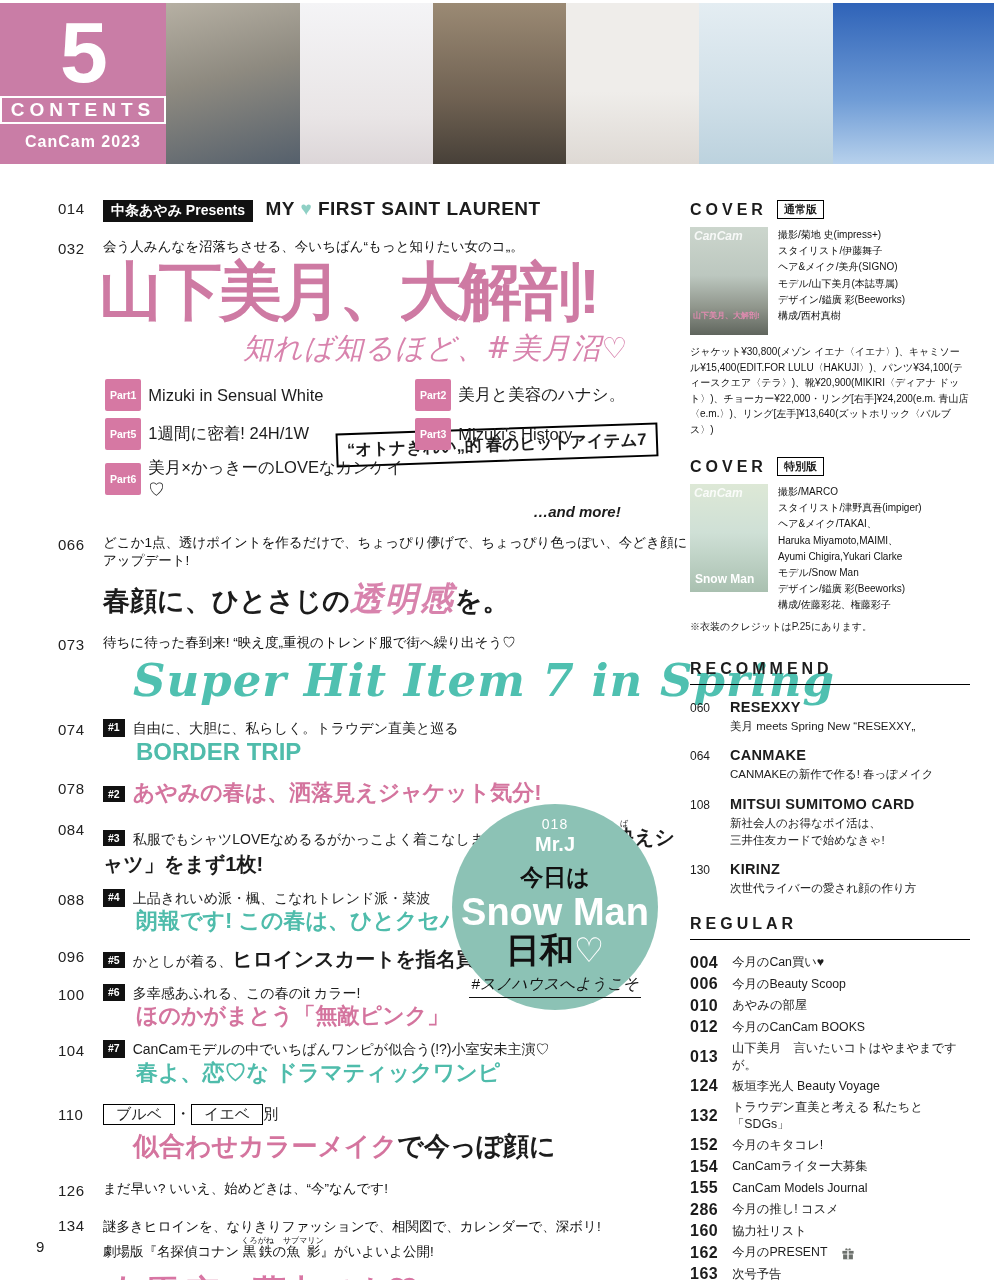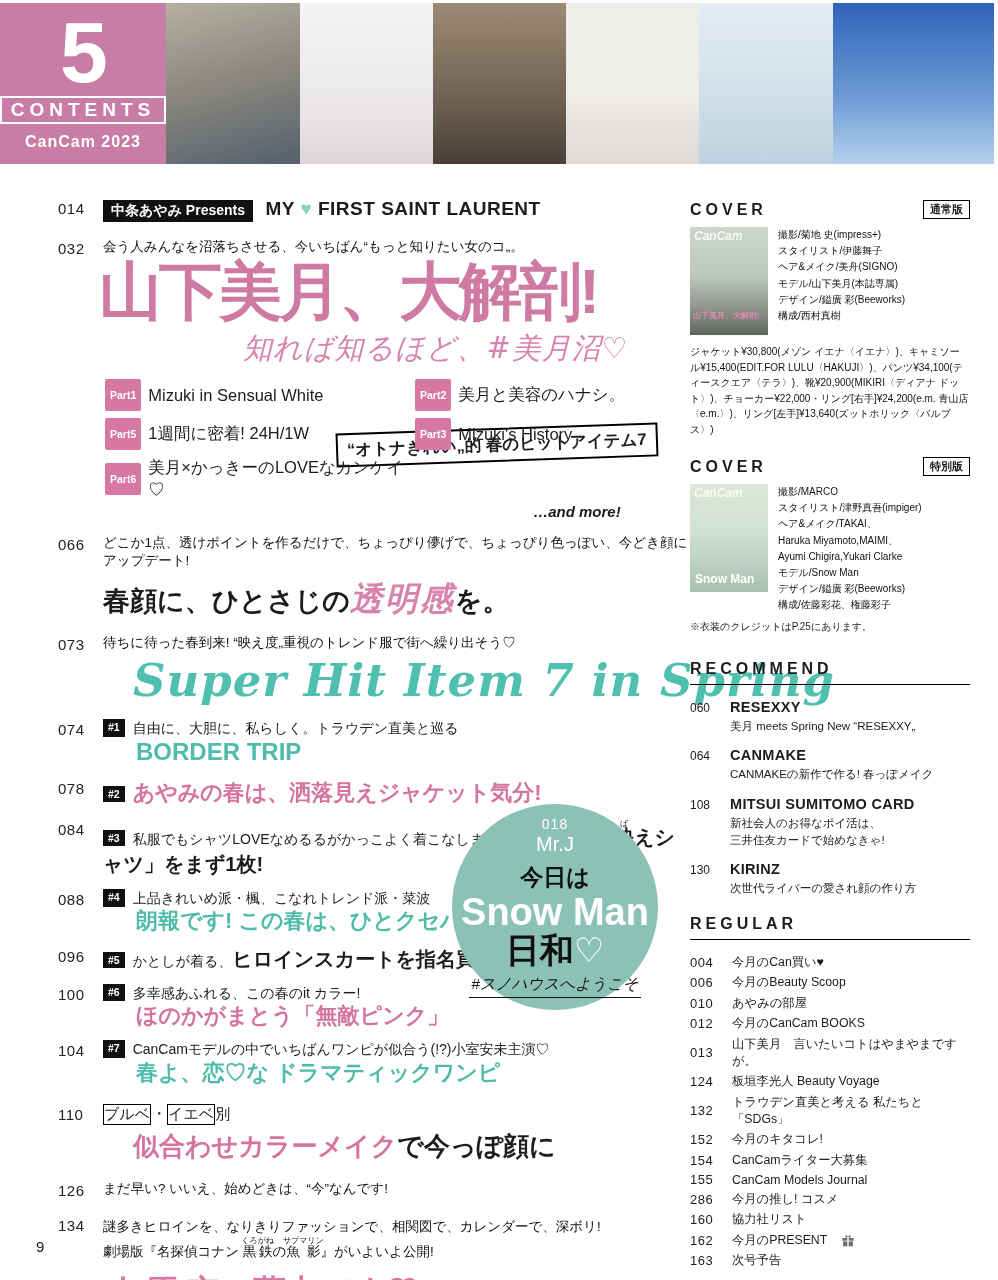--- a/index.html
+++ b/index.html
@@ -48,57 +48,57 @@
   .hit-title{font-weight:bold;padding-left:33px;line-height:1.25;}
   .t-teal{color:#4fbcab;}
   .t-pink{color:#d4749e;}
   .sz22{font-size:22px;}
   .sz24{font-size:24px;}
   .inline-bold-big{font-size:20px;font-weight:bold;}
   rt{font-size:8px;font-weight:normal;letter-spacing:0;}
 
   .hits-box-label{position:absolute;left:336px;top:428px;border:2px solid #000;background:#fff;padding:4px 9px;font-size:16.5px;font-weight:bold;transform:rotate(-2deg);white-space:nowrap;}
 
-  .boxed{display:inline-block;border:1.5px solid #000;padding:0 0;font-size:15px;}
+  .boxed{display:inline-block;border:1.5px solid #000;padding:0 12px;font-size:15px;}
   .f110-line2{font-size:26px;font-weight:bold;padding-left:30px;margin-top:4px;}
   .f126-line2{font-size:24px;font-weight:bold;padding-left:30px;margin-top:3px;}
   .f134-big{color:#d876a4;font-weight:bold;font-size:33px;letter-spacing:0;margin-left:8px;white-space:nowrap;}
 
   
   .snow-circle{position:absolute;left:452px;top:804px;width:206px;height:206px;border-radius:50%;background:#8cc2b5;display:flex;flex-direction:column;align-items:center;justify-content:center;text-align:center;}
   .sc-page{color:#fff;font-size:14px;letter-spacing:1px;}
-  .sc-label{color:#fff;font-size:20px;font-weight:normal;margin-top:1px;}
+  .sc-label{color:#fff;font-size:20px;font-weight:bold;margin-top:1px;}
   .sc-l1{color:#111;font-size:23px;font-weight:bold;margin-top:6px;}
   .sc-l2{color:#fff;font-size:38px;font-weight:bold;line-height:1.05;white-space:nowrap;}
   .sc-l3{color:#111;font-size:34px;font-weight:bold;line-height:1.0;}
   .sc-heart{color:#fff;font-weight:normal;}
   .sc-tag{color:#111;font-size:15.5px;font-style:italic;border-bottom:1.5px solid #111;padding:3px 2px 2px;margin-top:4px;white-space:nowrap;}
 
   
   .right-col{position:absolute;left:690px;top:200px;width:280px;}
-  .cover-head{display:flex;align-items:center;gap:10px;margin-bottom:8px;justify-content:space-between;}
+  .cover-head{display:flex;align-items:center;gap:10px;margin-bottom:8px;}
   .cover-label{font-size:16px;font-weight:bold;letter-spacing:4px;}
   .edition{border:1.5px solid #000;font-size:11px;font-weight:bold;padding:1px 6px;}
   .cover-body{display:flex;gap:10px;}
   .cover-thumb{width:78px;height:108px;position:relative;flex:0 0 78px;overflow:hidden;}
   .thumb-1{background:linear-gradient(180deg,#ccd6cd 0%,#bcc7bf 45%,#8f958b 75%,#5f655d 100%);}
   .thumb-2{background:linear-gradient(180deg,#dde8d6 0%,#cfe0d6 45%,#a9c0b0 100%);}
   .thumb-logo{position:absolute;top:2px;left:4px;font-size:12px;font-weight:bold;font-style:italic;color:rgba(255,255,255,.85);}
   .thumb-cap-pink{position:absolute;bottom:14px;left:3px;font-size:8px;font-weight:bold;color:#e08bb0;white-space:nowrap;}
   .thumb-cap-white{position:absolute;bottom:6px;left:5px;font-size:12px;font-weight:bold;color:#fff;}
   .credits{font-size:10px;line-height:1.62;color:#111;}
   .cover-caption{font-size:10px;line-height:1.55;margin-top:9px;color:#111;}
   .cover-note{font-size:10px;margin-top:6px;}
   .sect-title{font-size:16px;font-weight:bold;letter-spacing:4px;border-bottom:1.5px solid #000;padding-bottom:6px;margin-bottom:14px;}
   .rec-item{display:flex;gap:12px;margin-bottom:13px;}
   .rec-page{font-size:12px;min-width:28px;padding-top:2px;}
   .rec-name{font-size:14.5px;font-weight:bold;letter-spacing:.3px;}
   .rec-desc{font-size:11.5px;line-height:1.45;margin-top:3px;white-space:pre-line;}
   .reg-item{display:flex;gap:14px;margin-bottom:3.5px;align-items:center;}
-  .reg-page{font-size:13px;min-width:28px;letter-spacing:.5px;}
+  .reg-page{font-size:16px;min-width:28px;letter-spacing:.5px;font-weight:bold;}
   .reg-label{font-size:12.3px;}
 
   .footer-page{position:absolute;left:36px;top:1238px;font-size:15px;}
   .mb6{margin-bottom:6px;}.mb12{margin-bottom:12px;}
   .mb14{margin-bottom:14px;}.mb16{margin-bottom:16px;}.mb18{margin-bottom:18px;}.mb20{margin-bottom:20px;}
   .rec-block{margin-top:26px;}
   .reg-block{margin-top:18px;}
 </style>
 </head>
 <body>

